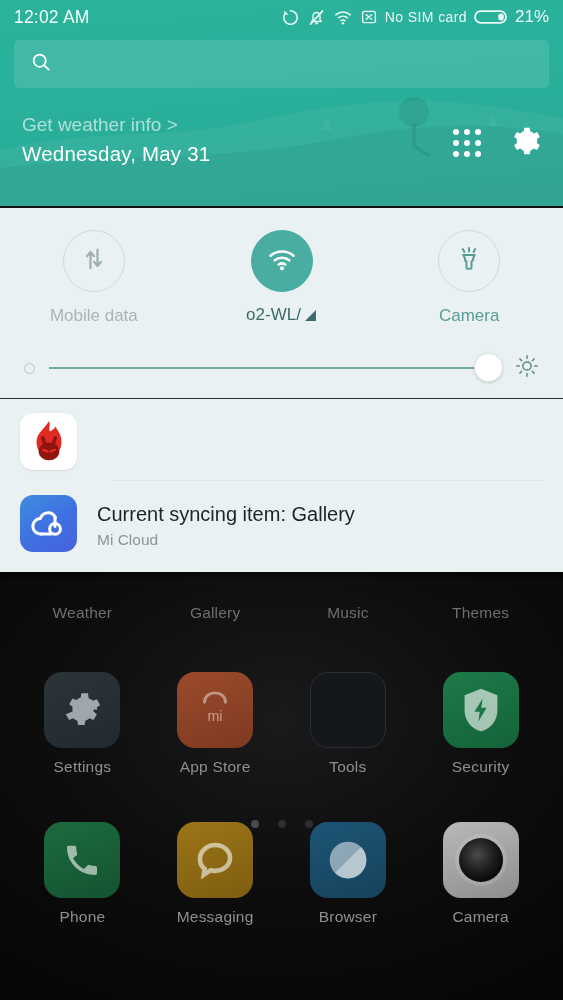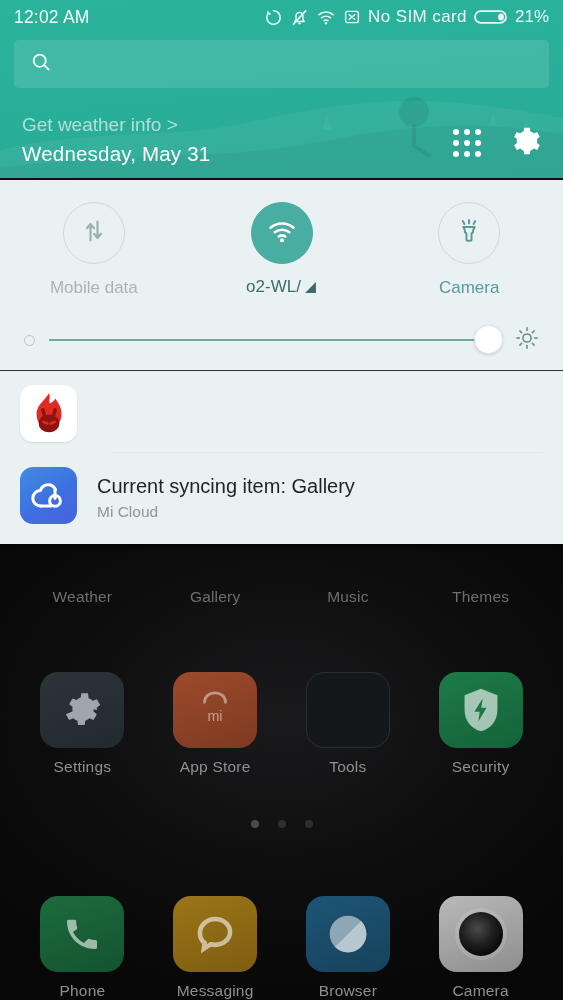--- a/index.html
+++ b/index.html
@@ -22,35 +22,35 @@
   }
   .app-row{
     position:absolute; left:0; width:563px;
     display:flex; justify-content:space-around; align-items:flex-start;
     padding:0 16px;
   }
   .app{
     width:112px; display:flex; flex-direction:column; align-items:center;
   }
   .app-ico{
-    width:84px; height:76px; border-radius:18px;
+    width:76px; height:76px; border-radius:18px;
     display:flex; align-items:center; justify-content:center;
     position:relative; overflow:hidden;
   }
   .app-lbl{
     margin-top:10px; font-size:15.5px; color:#8f8f92;
     letter-spacing:.2px; white-space:nowrap;
   }
 
   
-  #row1{ top:588px; }
+  #row1{ top:604px; }
   #row1 .app-lbl{ margin-top:0; color:#6e6e72; }
 
   #row2{ top:672px; }
-  #row3{ top:896px; }
+  #row3{ top:822px; }
 
   
   .ic-settings{ background:linear-gradient(160deg,#2b3439,#222a2f); }
   .ic-appstore{ background:linear-gradient(160deg,#9c4a2c,#7e3a21); }
   .ic-security{ background:linear-gradient(160deg,#1d7a47,#14633a); }
   .ic-tools{ background:#15181b; border:1px solid #2a2e33; border-radius:18px;
              display:grid !important; grid-template-columns:repeat(3,1fr);
              grid-template-rows:repeat(3,1fr); gap:4px; padding:8px; }
   .ic-tools i{ border-radius:5px; display:block; }
   .ic-phone{ background:linear-gradient(160deg,#1d6b3e,#145330); }
@@ -77,36 +77,36 @@
   #page-dots i{ width:8px; height:8px; border-radius:50%; background:#2e2e30; display:block; }
   #page-dots i.on{ background:#4a4a4d; }
 
   
   #shade{
     position:absolute; left:0; top:0; width:563px; z-index:10;
   }
 
   
   #header{
-    position:relative; width:563px; height:180px;
+    position:relative; width:563px; height:208px;
     background:linear-gradient(175deg,#2bb39b 0%,#29b09b 40%,#2aa894 100%);
     overflow:hidden;
     border-bottom:2px solid #0e1112;
   }
   #hills{ position:absolute; left:0; top:0; width:563px; height:208px; }
 
   #statusbar{
     position:relative; z-index:3; height:34px;
     display:flex; align-items:center; padding:0 14px;
     color:#eafaf6; font-size:17px;
   }
   #clock{ font-size:17.5px; letter-spacing:.2px; color:#f2fffb; }
   #sb-right{ margin-left:auto; display:flex; align-items:center; gap:7px; }
   #sb-right .sbi{ display:flex; align-items:center; }
-  #nosim{ font-size:17px; letter-spacing:.4px; color:#eafaf6; }
+  #nosim{ font-size:14px; letter-spacing:.4px; color:#eafaf6; }
   #batt-pct{ font-size:17px; color:#eafaf6; }
 
   #searchbar{
     position:relative; z-index:3; margin:6px 14px 0 14px;
     height:48px; border-radius:5px;
     background:rgba(255,255,255,.115);
     display:flex; align-items:center; padding:0 16px;
   }
   #searchbar input{
     border:0; background:transparent; outline:none; flex:1;

